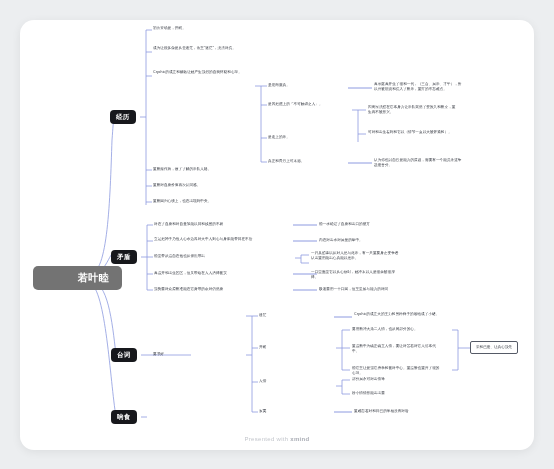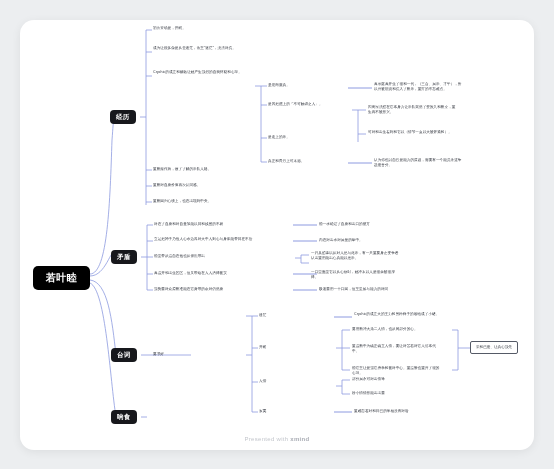--- a/index.html
+++ b/index.html
@@ -35,29 +35,30 @@
     height: 469px;
     pointer-events: none;
   }
   
   .root-node {
     position: absolute;
     left: 33px;
     top: 266px;
     width: 57px;
     height: 24px;
-    background: #000000;
+    background: #737373;
     border-radius: 5px;
     display: flex;
     align-items: center;
     justify-content: center;
     color: #ffffff;
     font-size: 10px;
     font-weight: bold;
     letter-spacing: 0.5px;
+    padding-left: 32px;
   }
   
   .branch-pill {
     position: absolute;
     background: #17181c;
     border-radius: 4px;
     color: #ffffff;
     font-size: 6.5px;
     font-weight: bold;
     display: flex;

